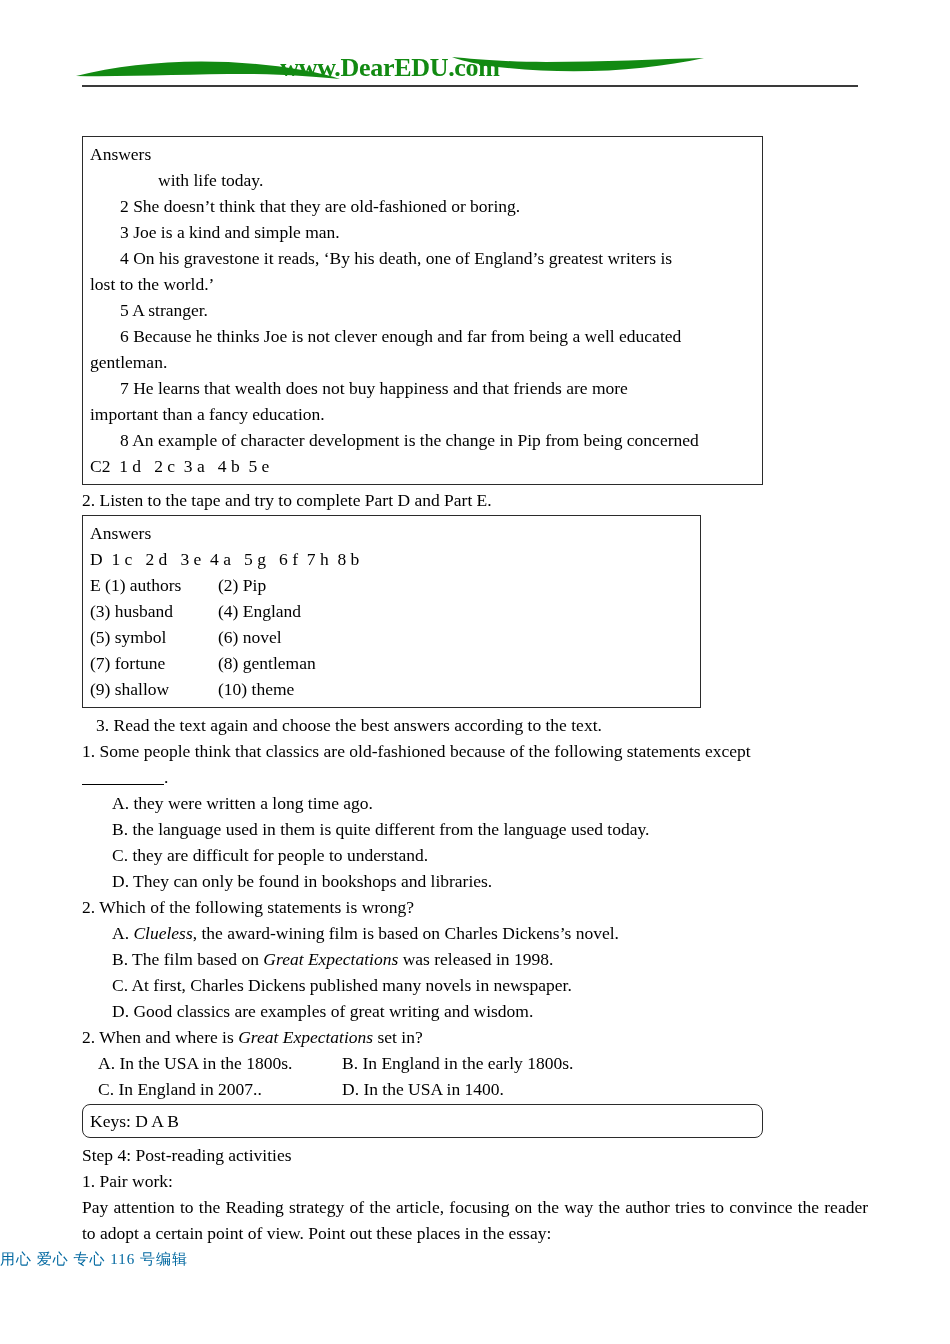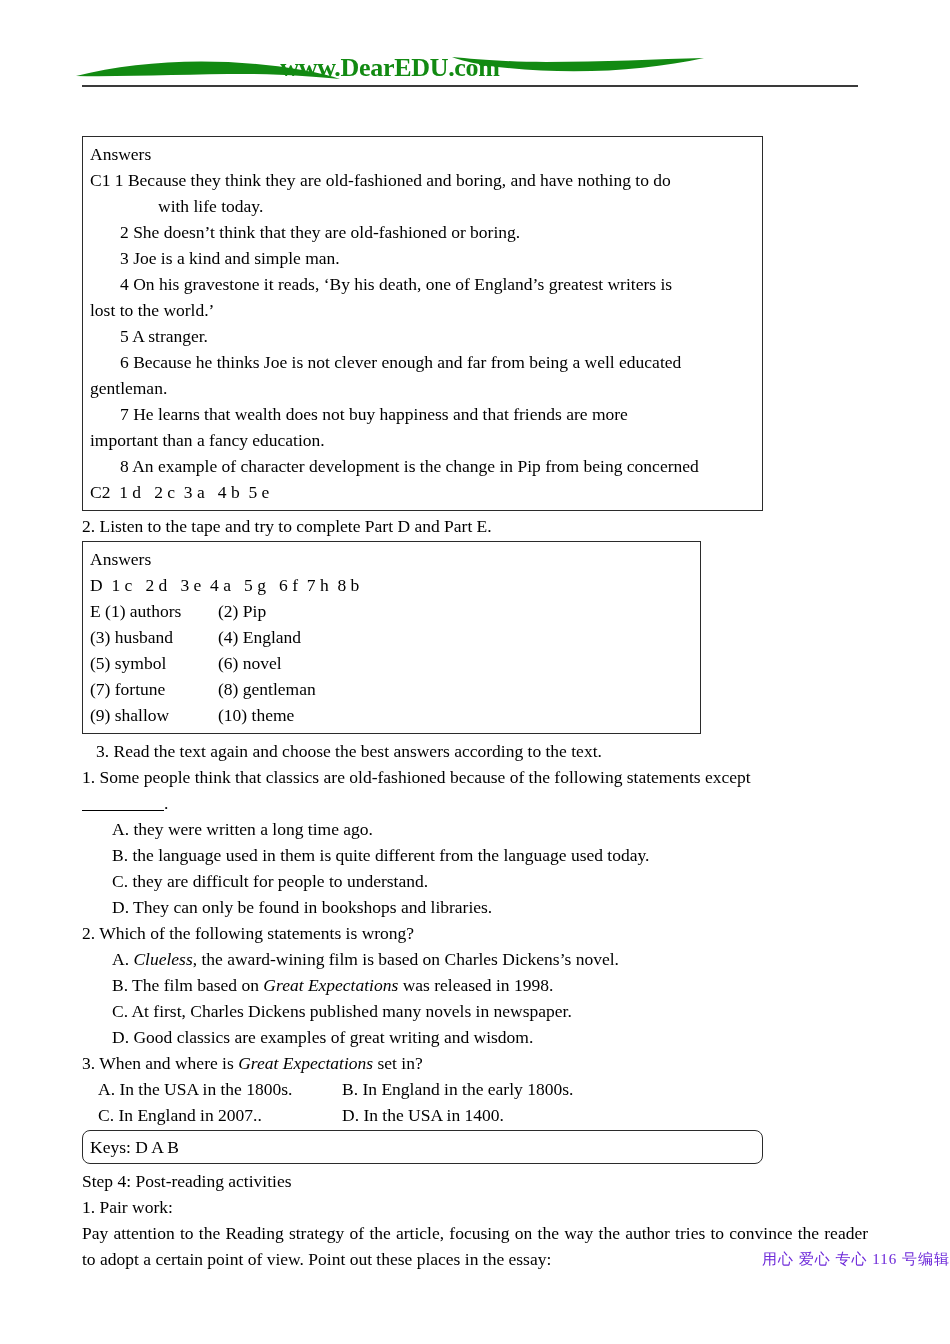--- a/index.html
+++ b/index.html
@@ -113,24 +113,24 @@
   }
   .col-a { width: 128px; flex: none; }
   .col-b { flex: none; }
 
   
   .footer {
     position: absolute;
     left: 0;
     top: 1250px;
     width: 950px;
-    text-align: right;
+    text-align: left;
     font-size: 15px;
     font-family: "Liberation Serif", "DejaVu Serif", serif;
-    color: #6d28d9;
+    color: #0369a1;
     letter-spacing: 1px;
   }
 </style>
 </head>
 <body>
 
 <div class="page">
 
   <div class="header">
     <div class="logo-wrap">
@@ -140,21 +140,20 @@
         <text class="logo-text" x="320" y="30" text-anchor="middle" fill="#128a12">www.DearEDU.com</text>
       </svg>
     </div>
     <div class="header-rule"></div>
   </div>
 
   <div class="doc">
 
     <div class="box box1">
       <div class="line">Answers</div>
-      <div class="just">C1 1 Because they think they are old-fashioned and boring, and have nothing to do</div>
       <div class="line hang">with life today.</div>
       <div class="line pad-l-2">2 She doesn’t think that they are old-fashioned or boring.</div>
       <div class="line pad-l-2">3 Joe is a kind and simple man.</div>
       <div class="just pad-l-2">4 On his gravestone it reads, ‘By his death, one of England’s greatest writers is</div>
       <div class="line">lost to the world.’</div>
       <div class="line pad-l-2">5 A stranger.</div>
       <div class="just pad-l-2">6 Because he thinks Joe is not clever enough and far from being a well educated</div>
       <div class="line">gentleman.</div>
       <div class="just pad-l-2">7 He learns that wealth does not buy happiness and that friends are more</div>
       <div class="line">important than a fancy education.</div>
@@ -198,21 +197,21 @@
     <div class="line pad-l-2">B. the language used in them is quite different from the language used today.</div>
     <div class="line pad-l-2">C. they are difficult for people to understand.</div>
     <div class="line pad-l-2">D. They can only be found in bookshops and libraries.</div>
 
     <div class="line">2. Which of the following statements is wrong?</div>
     <div class="line pad-l-2"><span>A. </span><em>Clueless</em><span>, the award-wining film is based on Charles Dickens’s novel.</span></div>
     <div class="line pad-l-2"><span>B. The film based on </span><em>Great Expectations</em><span> was released in 1998.</span></div>
     <div class="line pad-l-2">C. At first, Charles Dickens published many novels in newspaper.</div>
     <div class="line pad-l-2">D. Good classics are examples of great writing and wisdom.</div>
 
-    <div class="line"><span>3. When and where is </span><em>Great Expectations</em><span> set in?</span></div>
+    <div class="line"><span>2. When and where is </span><em>Great Expectations</em><span> set in?</span></div>
     <div class="row-2col pad-l-4">
       <div style="width:244px;flex:none;">A. In the USA in the 1800s.</div>
       <div>B. In England in the early 1800s.</div>
     </div>
     <div class="row-2col pad-l-4">
       <div style="width:244px;flex:none;">C. In England in 2007..</div>
       <div>D. In the USA in 1400.</div>
     </div>
 
     <div class="box box3" style="margin-top:2px;border-radius:8px;">

